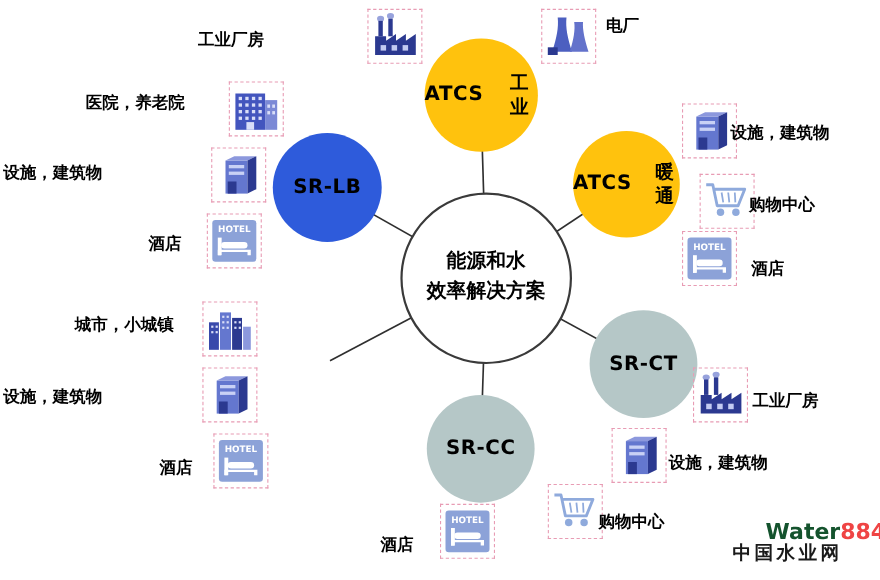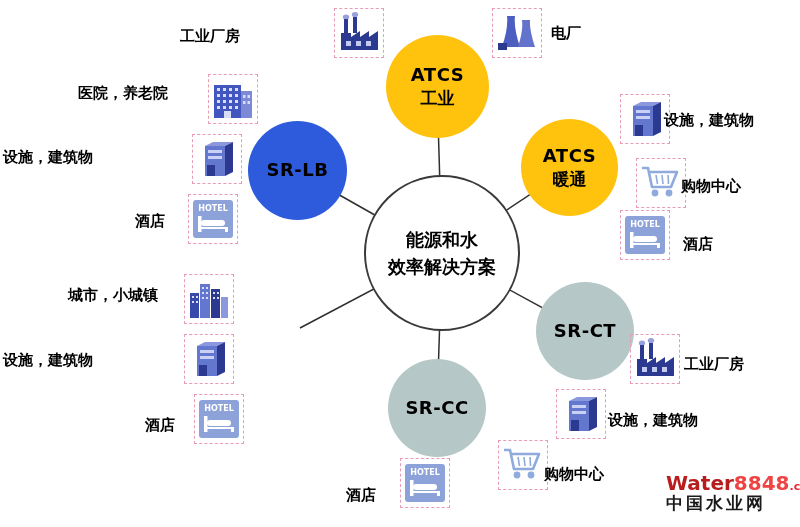--- a/index.html
+++ b/index.html
@@ -3,43 +3,43 @@
 <meta charset="utf-8">
 <style>
   * { margin:0; padding:0; box-sizing:border-box; }
   html,body { background:#ffffff; }
   body { font-family:"DejaVu Sans","Liberation Sans",sans-serif; }
   .canvas { position:relative; width:800px; height:527px; background:#ffffff; overflow:hidden; }
 
   .links { position:absolute; left:0; top:0; width:800px; height:527px; z-index:1; }
   .links line { stroke:#2f2f2f; stroke-width:1.5; }
 
-  .node { position:absolute; border-radius:50%; display:flex; flex-direction:column;
+  .node { position:absolute; border-radius:50%; display:flex; 
           align-items:center; justify-content:center; z-index:2; font-weight:bold;
-          color:#000; text-align:center; line-height:1.25; }
+          color:#000; text-align:center; line-height:1.25;gap:16px; }
   .node.yellow { background:#FFC20D; }
   .node.blue   { background:#2E5BDB; }
   .node.gray   { background:#B5C7C7; }
   .node .l1 { font-size:18px; letter-spacing:0.5px; }
   .node .l2 { font-size:17px; margin-top:2px; }
 
   .center-node { position:absolute; left:364px; top:175px; width:156px; height:156px;
                  border-radius:50%; background:#ffffff; border:2px solid #3a3a3a; z-index:3;
                  display:flex; flex-direction:column; align-items:center; justify-content:center;
-                 font-weight:bold; font-size:18px; color:#000; line-height:1.5; text-align:center; }
+                 font-weight:bold; font-size:18px; color:#000; line-height:1.5; text-align:center;font-family:Liberation Mono, monospace; }
 
   .icon-frame { position:absolute; z-index:2; padding:2px; border:1px dashed #e89cb4; }
   .icon-frame svg { display:block; width:44px; height:44px; }
 
   .caption { position:absolute; z-index:2; font-weight:bold; font-size:15px; color:#000;
              white-space:nowrap; }
 
   .watermark { position:absolute; z-index:4; line-height:1.1; }
   .wm-brand { font-size:20px; font-weight:bold; white-space:nowrap; }
-  .wm-water { color:#b91c1c; }
+  .wm-water { color:#14532d;margin-left:30px; }
   .wm-num   { color:#ef4444;text-align:center; }
   .wm-com   { color:#E8262A; font-size:11px; font-weight:bold; }
   .wm-site  { font-size:17px; font-weight:bold; color:#1a1a1a; letter-spacing:3px; white-space:nowrap; }
 
   .defs-holder { position:absolute; width:0; height:0; overflow:hidden; }
 </style>
 </head>
 <body>
 
 <div class="canvas">
@@ -243,21 +243,21 @@
         <use href="#sym-facility"></use>
       </svg>
     </div>
   <div class="icon-frame" style="left:194px;top:394px">
       <svg viewBox="0 0 44 44">
         <use href="#sym-hotel"></use>
       </svg>
     </div>
 
   <div class="caption" style="left:180px;top:27px">工业厂房</div>
-  <div class="caption" style="left:551px;top:24px">电厂</div>
+  <div class="caption" style="left:551px;top:14px">电厂</div>
 
   <div class="caption" style="left:78px;top:84px">医院，养老院</div>
   <div class="caption" style="left:3px;top:148px">设施，建筑物</div>
   <div class="caption" style="left:135px;top:212px">酒店</div>
 
   <div class="caption" style="left:664px;top:111px">设施，建筑物</div>
   <div class="caption" style="left:681px;top:177px">购物中心</div>
   <div class="caption" style="left:683px;top:235px">酒店</div>
 
   <div class="caption" style="left:684px;top:355px">工业厂房</div>

